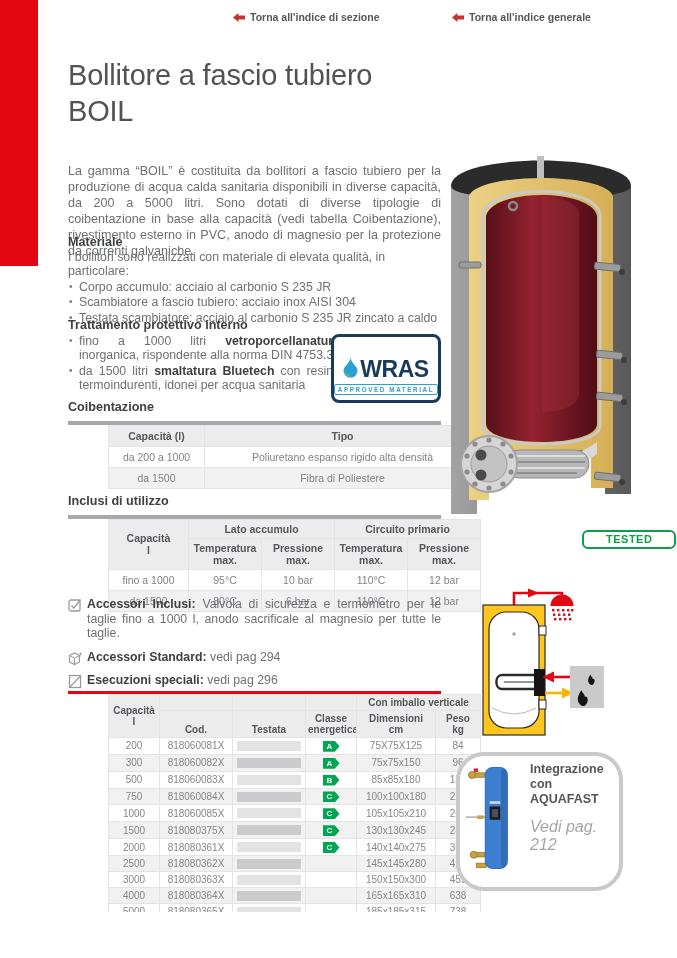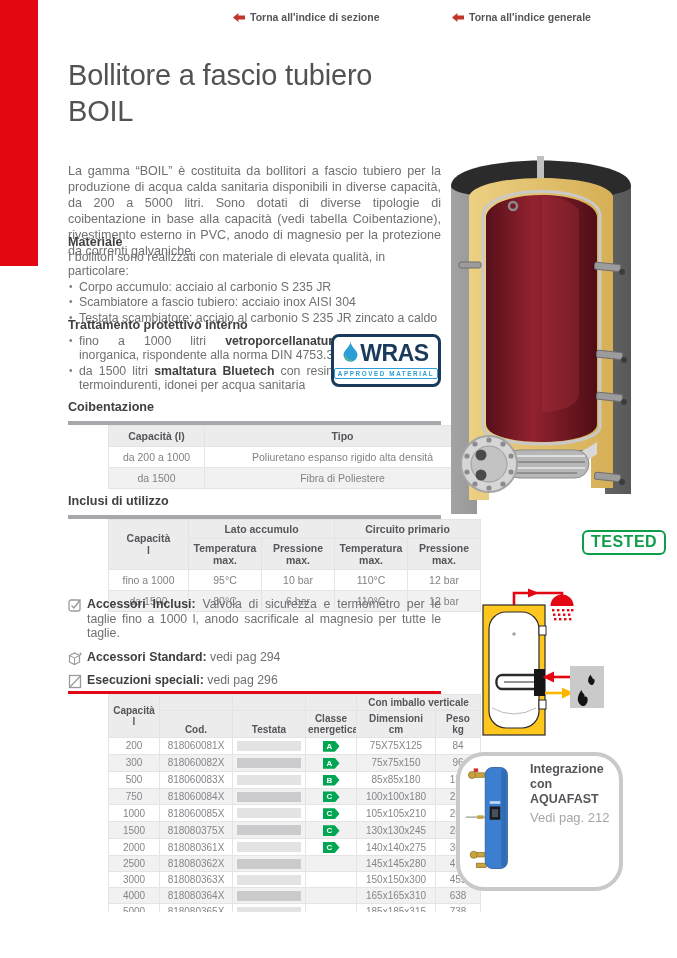--- a/index.html
+++ b/index.html
@@ -28,21 +28,21 @@
   .blk p{margin:0;}
   ul.bullets{margin:1px 0 0 0;padding:0;list-style:none;}
   ul.bullets li{position:relative;padding-left:11px;margin-top:1px;}
   ul.bullets li::before{content:"•";position:absolute;left:1px;top:0;font-size:10px;color:#7a7b7e;}
   .just{text-align:justify;}
   b.inl{color:#3f4042;}
 
   
   .wras{position:absolute;left:331px;top:334px;width:110px;box-sizing:border-box;
         border:3px solid #1a3a5c;border-radius:8px;background:#fff;
-        padding:4px 5px 5px;display:flex;flex-direction:column;align-items:center;}
+        padding:20px 5px 5px;display:flex;flex-direction:column;align-items:center;}
   .wras-row{display:flex;align-items:center;gap:2px;}
   .wras-name{font-size:23px;font-weight:bold;color:#1a3a5c;letter-spacing:-0.5px;line-height:23px;}
   .wras-sub{margin-top:2px;font-size:6.3px;font-weight:bold;letter-spacing:1.6px;color:#2a9fd6;
             border:1px solid #2a9fd6;border-radius:2px;padding:1px 3px;white-space:nowrap;}
 
   
   table.dt{border-collapse:collapse;width:100%;table-layout:fixed;margin-left:40px;}
   table.dt th,table.dt td{border:1px solid #e4e4e5;text-align:center;color:#818285;
         font-size:10.5px;line-height:12px;padding:4px 3px;overflow:hidden;}
   table.dt th{background:#ececed;color:#55565a;font-weight:bold;}
@@ -72,31 +72,31 @@
   #prod .grp{padding:3px 2px;}
   .pb{height:10px;margin:0 2px;background:#e3e3e4;}
   #prod tbody tr:nth-child(even) .pb{background:#cbcbcd;}
   .energy{display:inline-block;width:17px;height:11px;background:#00a651;color:#fff;
           font-size:8px;font-weight:bold;line-height:11px;text-align:left;text-indent:4px;
           clip-path:polygon(0 0,72% 0,100% 50%,72% 100%,0 100%);vertical-align:middle;}
 
   
   .boiler{position:absolute;left:447px;top:144px;}
   .tested{position:absolute;left:582px;top:530px;border:2px solid #0d9e4a;color:#0d9e4a;
-          border-radius:6px;font-size:16px;font-weight:bold;letter-spacing:0.5px;
-          padding:1px 7px 2px;background:#fff;}
+          border-radius:6px;font-size:11px;font-weight:bold;letter-spacing:0.5px;
+          padding:1px 22px 2px;background:#fff;}
   .diagram{position:absolute;left:478px;top:582px;}
 
   
   .aqua{position:absolute;left:456px;top:752px;width:167px;height:139px;box-sizing:border-box;
         border:4px solid #c9c9ca;border-radius:28px;background:#fff;
         display:flex;align-items:flex-start;padding:6px 8px 6px 4px;}
   .aqua-txt{margin-left:4px;}
   .aqua-title{font-size:12.5px;line-height:15px;font-weight:bold;color:#55565a;white-space:pre-line;}
-  .aqua-link{margin-top:3px;font-size:13px;color:#a5a6a9;}
+  .aqua-link{margin-top:11px;font-size:16px;color:#a5a6a9;font-style:italic;}
 
   
   .foot-line{position:absolute;left:0;top:913px;width:677px;height:1px;background:#dadadb;}
   .foot-page{position:absolute;left:78px;top:925px;font-size:11.5px;color:#55565a;}
   .foot-site{position:absolute;left:0;top:928px;width:677px;text-align:center;font-size:10px;color:#87888b;}
   .foot-logo{position:absolute;left:546px;top:915px;display:flex;align-items:center;gap:18px;}
   .logo-name{font-family:"Liberation Serif",serif;font-style:italic;font-weight:bold;
              font-size:21px;line-height:20px;color:#1b3e8f;}
   .logo-sub{font-size:4.6px;font-weight:bold;letter-spacing:2.6px;color:#1b3e8f;text-align:right;margin-top:0px;}
 </style>

